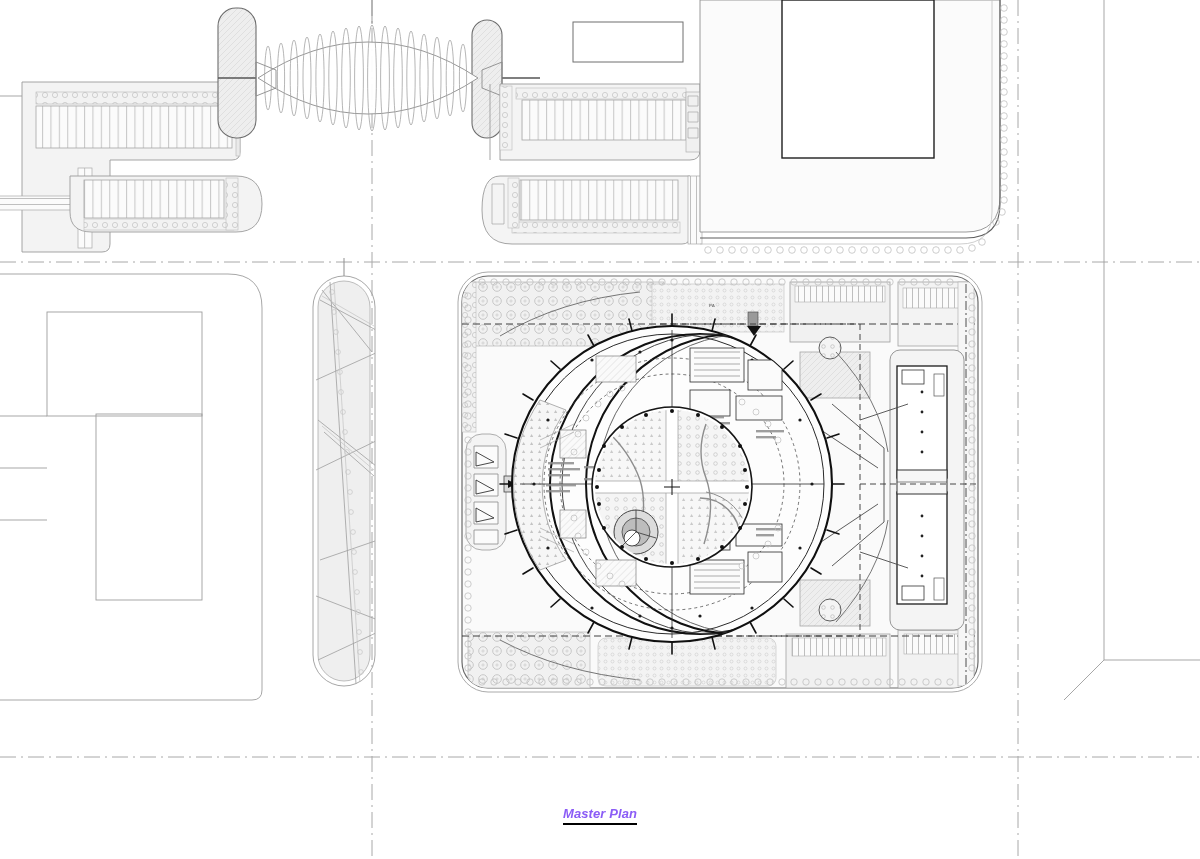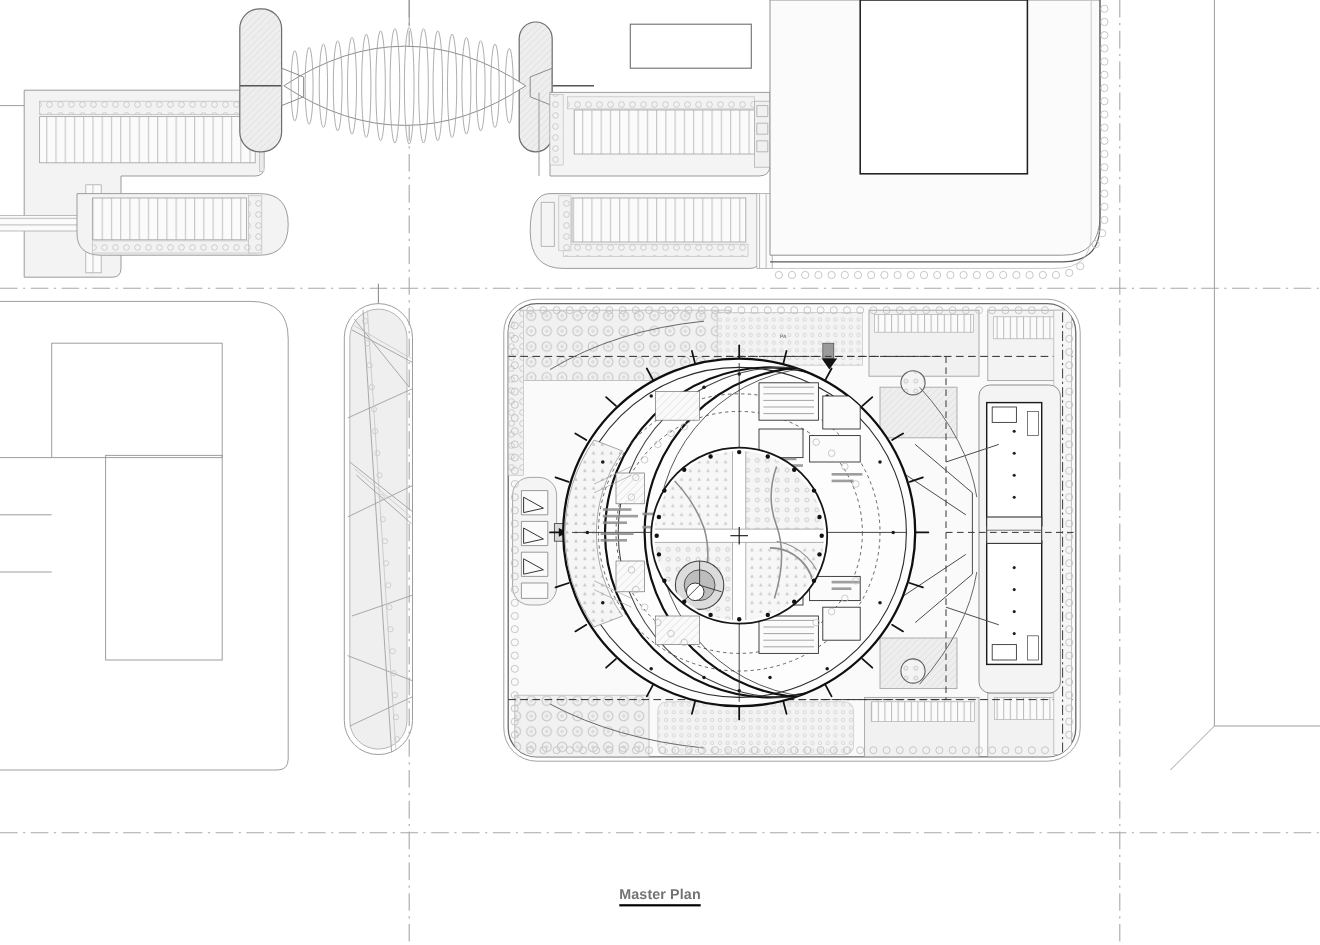--- a/index.html
+++ b/index.html
@@ -2,21 +2,21 @@
 <html><head>
 <meta charset="utf-8">
 <style>
   html,body{margin:0;padding:0;background:#ffffff;}
   body{width:1200px;height:859px;overflow:hidden;
        font-family:"Liberation Sans", sans-serif;color:#000;}
   #sheet{position:relative;width:1200px;height:859px;background:#fff;}
   #plan{position:absolute;left:0;top:0;width:1200px;height:859px;}
   #title-block{position:absolute;left:0;top:804px;width:1200px;text-align:center;}
   #title-block .title{display:inline-block;font-size:13px;font-weight:bold;
-       letter-spacing:.1px;padding-bottom:2px;border-bottom:2.5px solid #000;color:#737373;}
+       letter-spacing:.1px;padding-bottom:2px;border-bottom:2.5px solid #000;color:#8b5cf6;font-style:italic;}
 </style>
 </head>
 <body>
 
 <div id="sheet">
 
   <svg id="plan" viewBox="0 0 1200 859">
     <defs>
 
       <pattern id="treegrid" width="14" height="14" patternUnits="userSpaceOnUse">

